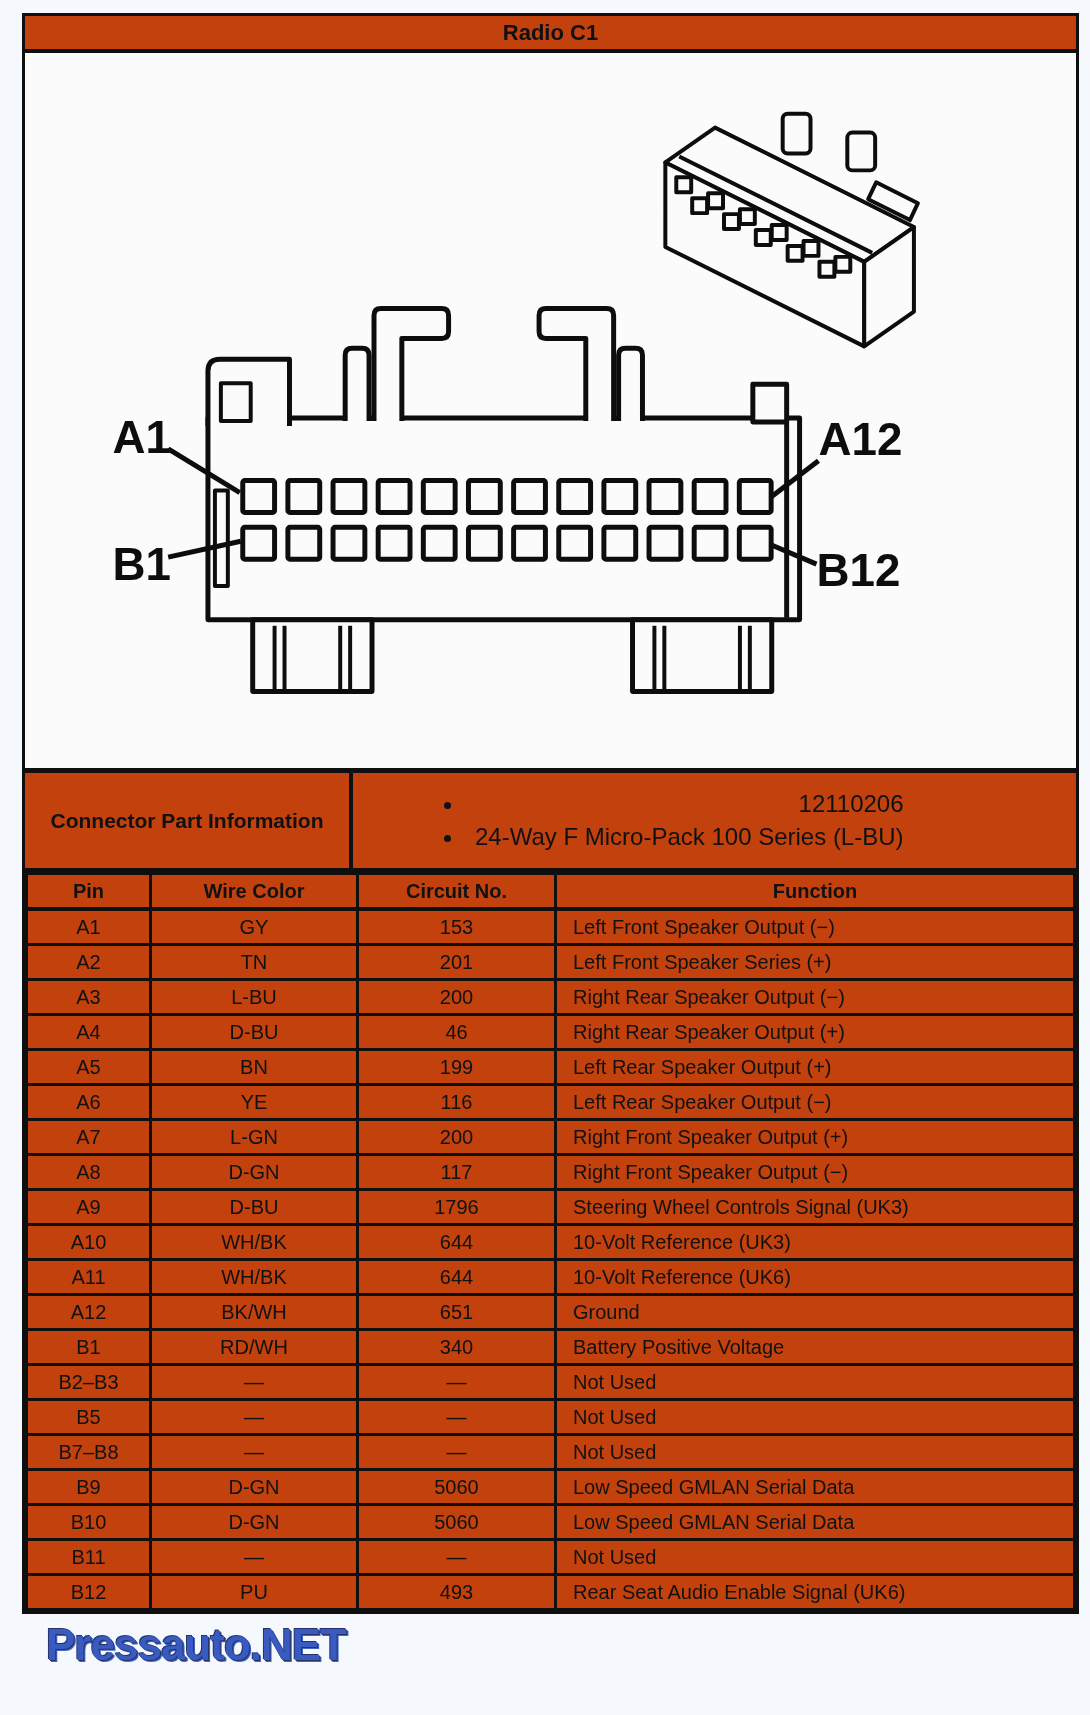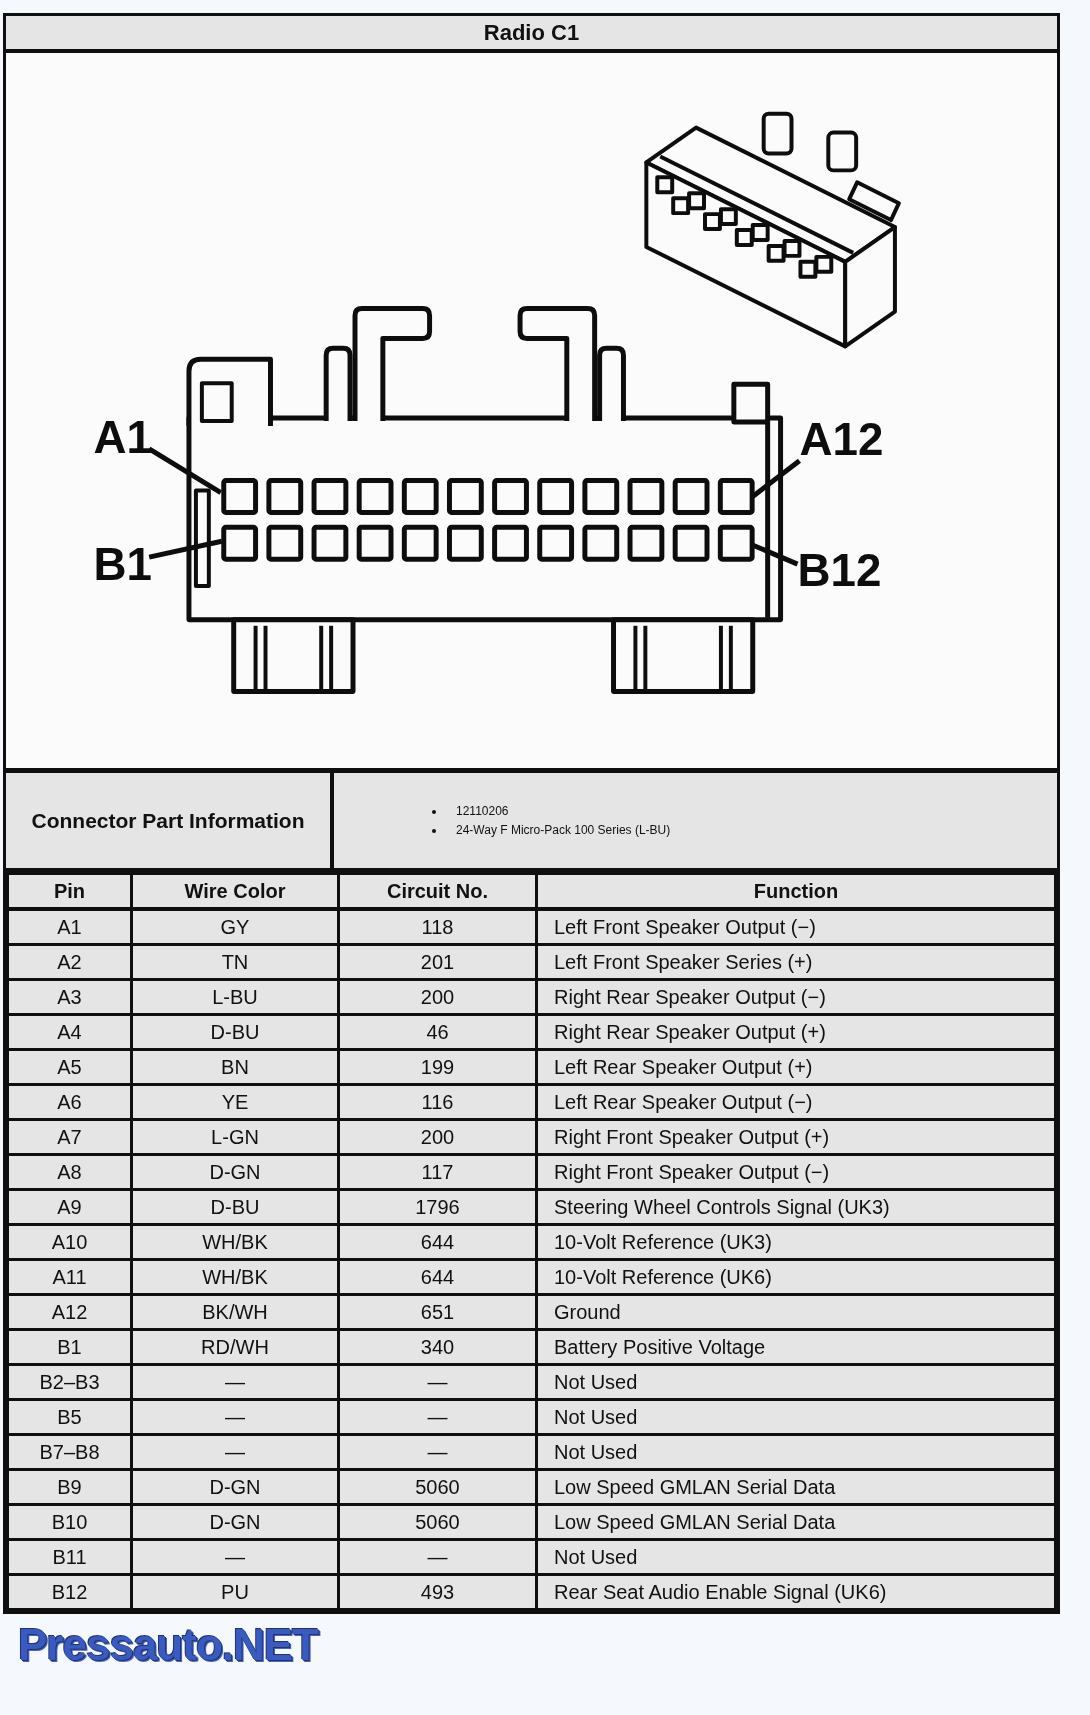--- a/index.html
+++ b/index.html
@@ -7,22 +7,22 @@
     font-family: "Liberation Sans", sans-serif;
     background:#ffffff;
   }
   .page {
     position:relative;
     width:1090px; height:1715px;
     background:#f5f8fc;
     overflow:hidden;
   }
   .frame {
-    position:absolute; left:3px; top:13px; width:1057px;
-    background:#e5e5e5;
+    position:absolute; left:22px; top:13px; width:1057px;
+    background:#c2410c;
     border:3px solid #0f0f0f;
     box-sizing:border-box;
   }
   .titlebar {
     height:33px;
     border-bottom:4px solid #0f0f0f;
     display:flex; align-items:center; justify-content:center;
     font-size:22px; font-weight:bold; color:#111;
   }
   .diagram {
@@ -39,42 +39,43 @@
   }
   .cpi-label {
     width:324px;
     border-right:4px solid #0f0f0f;
     display:flex; align-items:center; justify-content:center;
     font-size:21px; font-weight:bold; color:#111;
   }
   .cpi-bullets { flex:1; display:flex; align-items:center; }
   .cpi-bullets ul {
     margin:0; padding-left:72px;
-    font-size:12px; color:#111;
+    font-size:24px; color:#111;
     list-style:disc;
+    text-align:right;
   }
   .cpi-bullets li { margin:5px 0; padding-left:10px; }
   table.pinout {
     width:100%;
     border-collapse:collapse;
     table-layout:fixed;
   }
   table.pinout th, table.pinout td {
     border:3px solid #0f0f0f;
     font-size:20px; color:#111;
     height:32px;
     padding:0;
     text-align:center;
     overflow:hidden; white-space:nowrap;
   }
   table.pinout th { font-weight:bold; border-bottom-width:4px; }
   table.pinout td.func { text-align:left; padding-left:16px; }
   .watermark {
     position:absolute;
-    left:18px; top:1620px;
+    left:46px; top:1620px;
     font-size:44px; font-weight:bold;
     letter-spacing:-1px;
     color:#2b50bd;
     text-shadow:-1px -1px 0 #16255e, 1px 1px 0 #16255e, 2px 2px 0 #3a5cc2;
     opacity:0.93;
     z-index:9;
   }
 </style>
 </head>
 <body>
@@ -206,21 +207,21 @@
           <th>Pin</th>
           <th>Wire Color</th>
           <th>Circuit No.</th>
           <th>Function</th>
         </tr>
       </thead>
       <tbody>
           <tr>
             <td>A1</td>
             <td>GY</td>
-            <td>118</td>
+            <td>153</td>
             <td class="func">Left Front Speaker Output (−)</td>
           </tr>
           <tr>
             <td>A2</td>
             <td>TN</td>
             <td>201</td>
             <td class="func">Left Front Speaker Series (+)</td>
           </tr>
           <tr>
             <td>A3</td>

